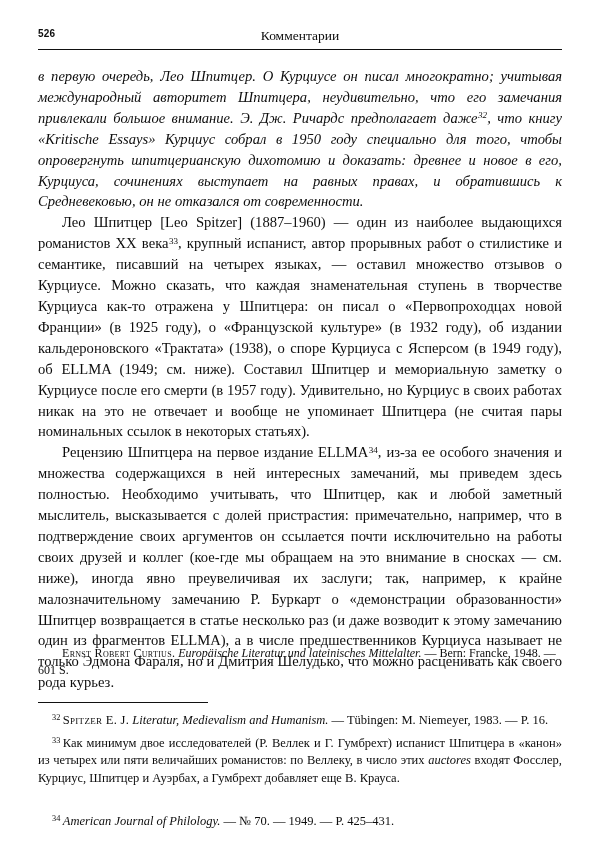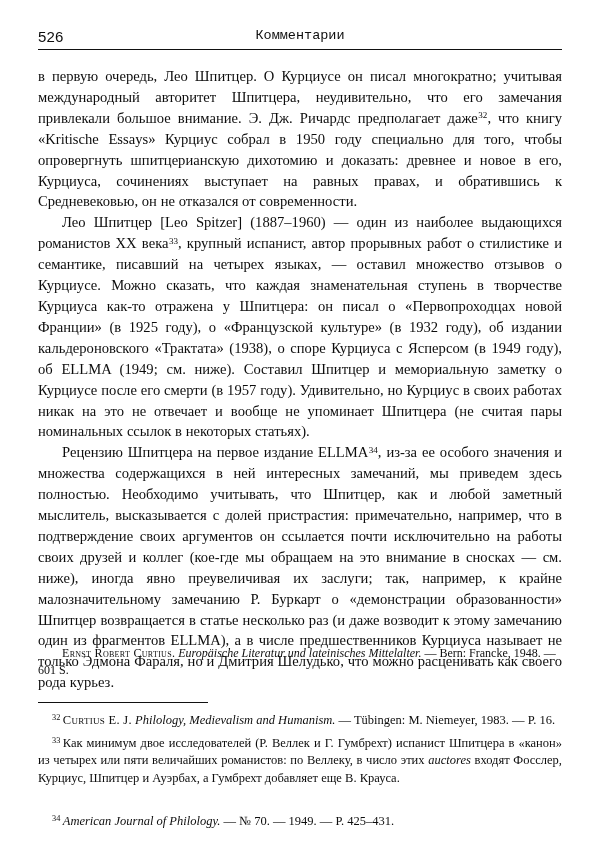--- a/index.html
+++ b/index.html
@@ -27,33 +27,33 @@
     position: absolute;
     left: 38px;
     top: 28px;
     width: 524px;
     height: 24px;
   }
   .runhead .folio {
     position: absolute;
     left: 0;
     top: 0;
-    font-size: 15px;
+    font-size: 10px;
     letter-spacing: 0.2px;
     font-family: "Liberation Sans", "DejaVu Sans", sans-serif;
-    font-weight: 400;
+    font-weight: 700;
   }
   .runhead .title {
     position: absolute;
     left: 0;
     top: 0;
     width: 524px;
     text-align: center;
     font-size: 13.5px;
-    font-family: Liberation Mono, monospace;
+    font-family: Liberation Serif, serif;
     font-weight: 400;
   }
   .runhead .rule {
     position: absolute;
     left: 0;
     top: 21px;
     width: 524px;
     height: 0;
     border-top: 1.6px solid #111;
   }
@@ -70,20 +70,21 @@
     font-size: 14.6px;
     line-height: 20.9px;
     text-align: justify;
     text-justify: inter-word;
     text-indent: 24px;
     hyphens: manual;
     word-spacing: 0.1px;
   }
   p.body.first {
     text-indent: 0;
+    font-style: italic;
   }
   sup.fn {
     font-size: 0.62em;
     vertical-align: 0.52em;
     line-height: 0;
     margin-left: 0.5px;
   }
 
   
   .bibentry {
@@ -149,20 +150,20 @@
 
     <p class="body"><span>Рецензию Шпитцера на первое издание ELLMA</span><sup class="fn">34</sup><span>, из-за ее особого значения и множества содержащихся в ней интересных замечаний, мы приведем здесь полностью. Необходимо учитывать, что Шпитцер, как и любой заметный мыслитель, высказывается с долей пристрастия: примечательно, например, что в подтверждение своих аргументов он ссылается почти исключительно на работы своих друзей и коллег (кое-где мы обращаем на это внимание в сносках — см. ниже), иногда явно преувеличивая их заслуги; так, например, к крайне малозначительному замечанию Р. Буркарт о «демонстрации образованности» Шпитцер возвращается в статье несколько раз (и даже возводит к этому замечанию один из фрагментов ELLMA), а в числе предшественников Курциуса называет не только Эдмона Фараля, но и Дмитрия Шелудько, что можно расценивать как своего рода курьез.</span></p>
 
   </div>
 
   <div class="bibentry"><span class="smallcaps">Ernst Robert Curtius.</span> <span class="ital">Europäische Literatur und lateinisches Mittelalter.</span><span> — Bern: Francke, 1948. — 601 S.</span></div>
 
   <div class="footnotes">
     <div class="fn-rule"></div>
 
-    <p class="note"><sup class="noteid">32</sup><span class="smallcaps">Curtius E. J.</span> <span class="ital">Philology, Medievalism and Humanism.</span><span> — Tübingen: M. Niemeyer, 1983. — P. 16.</span></p>
+    <p class="note"><sup class="noteid">32</sup><span class="smallcaps">Spitzer E. J.</span> <span class="ital">Literatur, Medievalism and Humanism.</span><span> — Tübingen: M. Niemeyer, 1983. — P. 16.</span></p>
 
     <p class="note"><sup class="noteid">33</sup><span>Как минимум двое исследователей (Р. Веллек и Г. Гумбрехт) испанист Шпитцера в «канон» из четырех или пяти величайших романистов: по Веллеку, в число этих </span><span class="ital">auctores</span><span> входят Фосслер, Курциус, Шпитцер и Ауэрбах, а Гумбрехт добавляет еще В. Крауса.</span></p>
 
     <p class="note"><sup class="noteid">34</sup><span class="ital">American Journal of Philology.</span><span> — № 70. — 1949. — P. 425–431.</span></p>
   </div>
 
 </div>
 
 </body></html>

